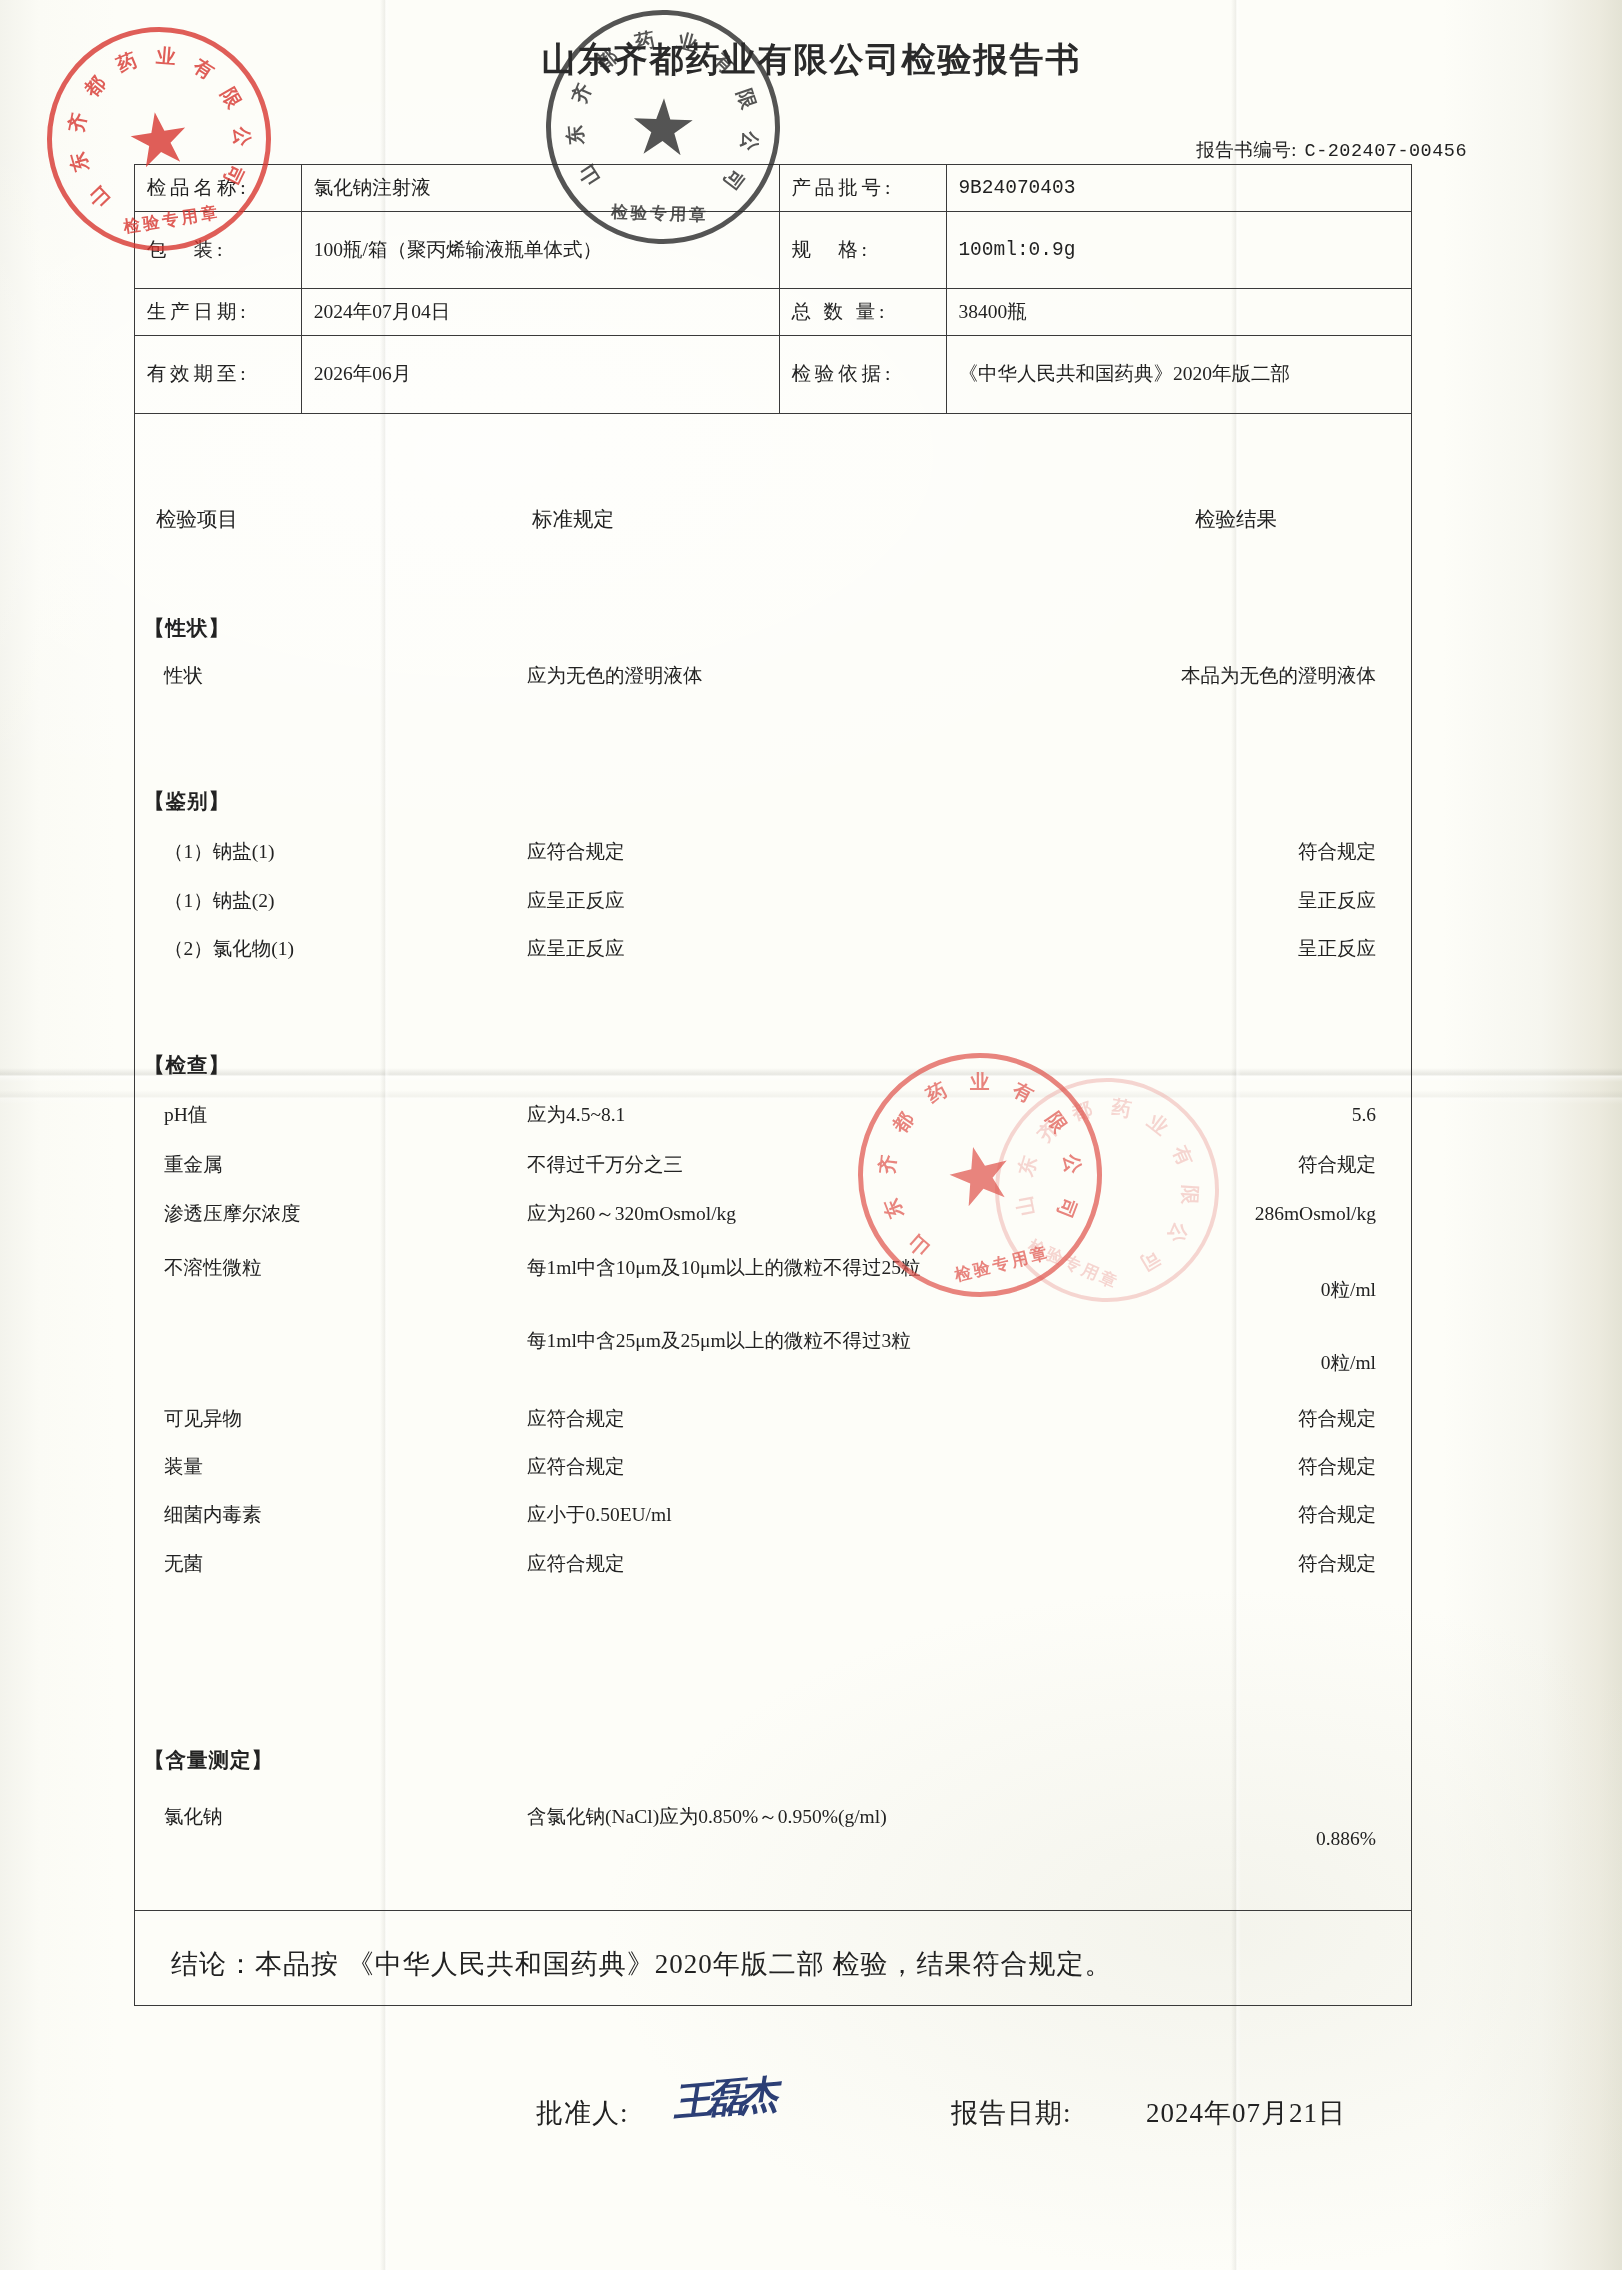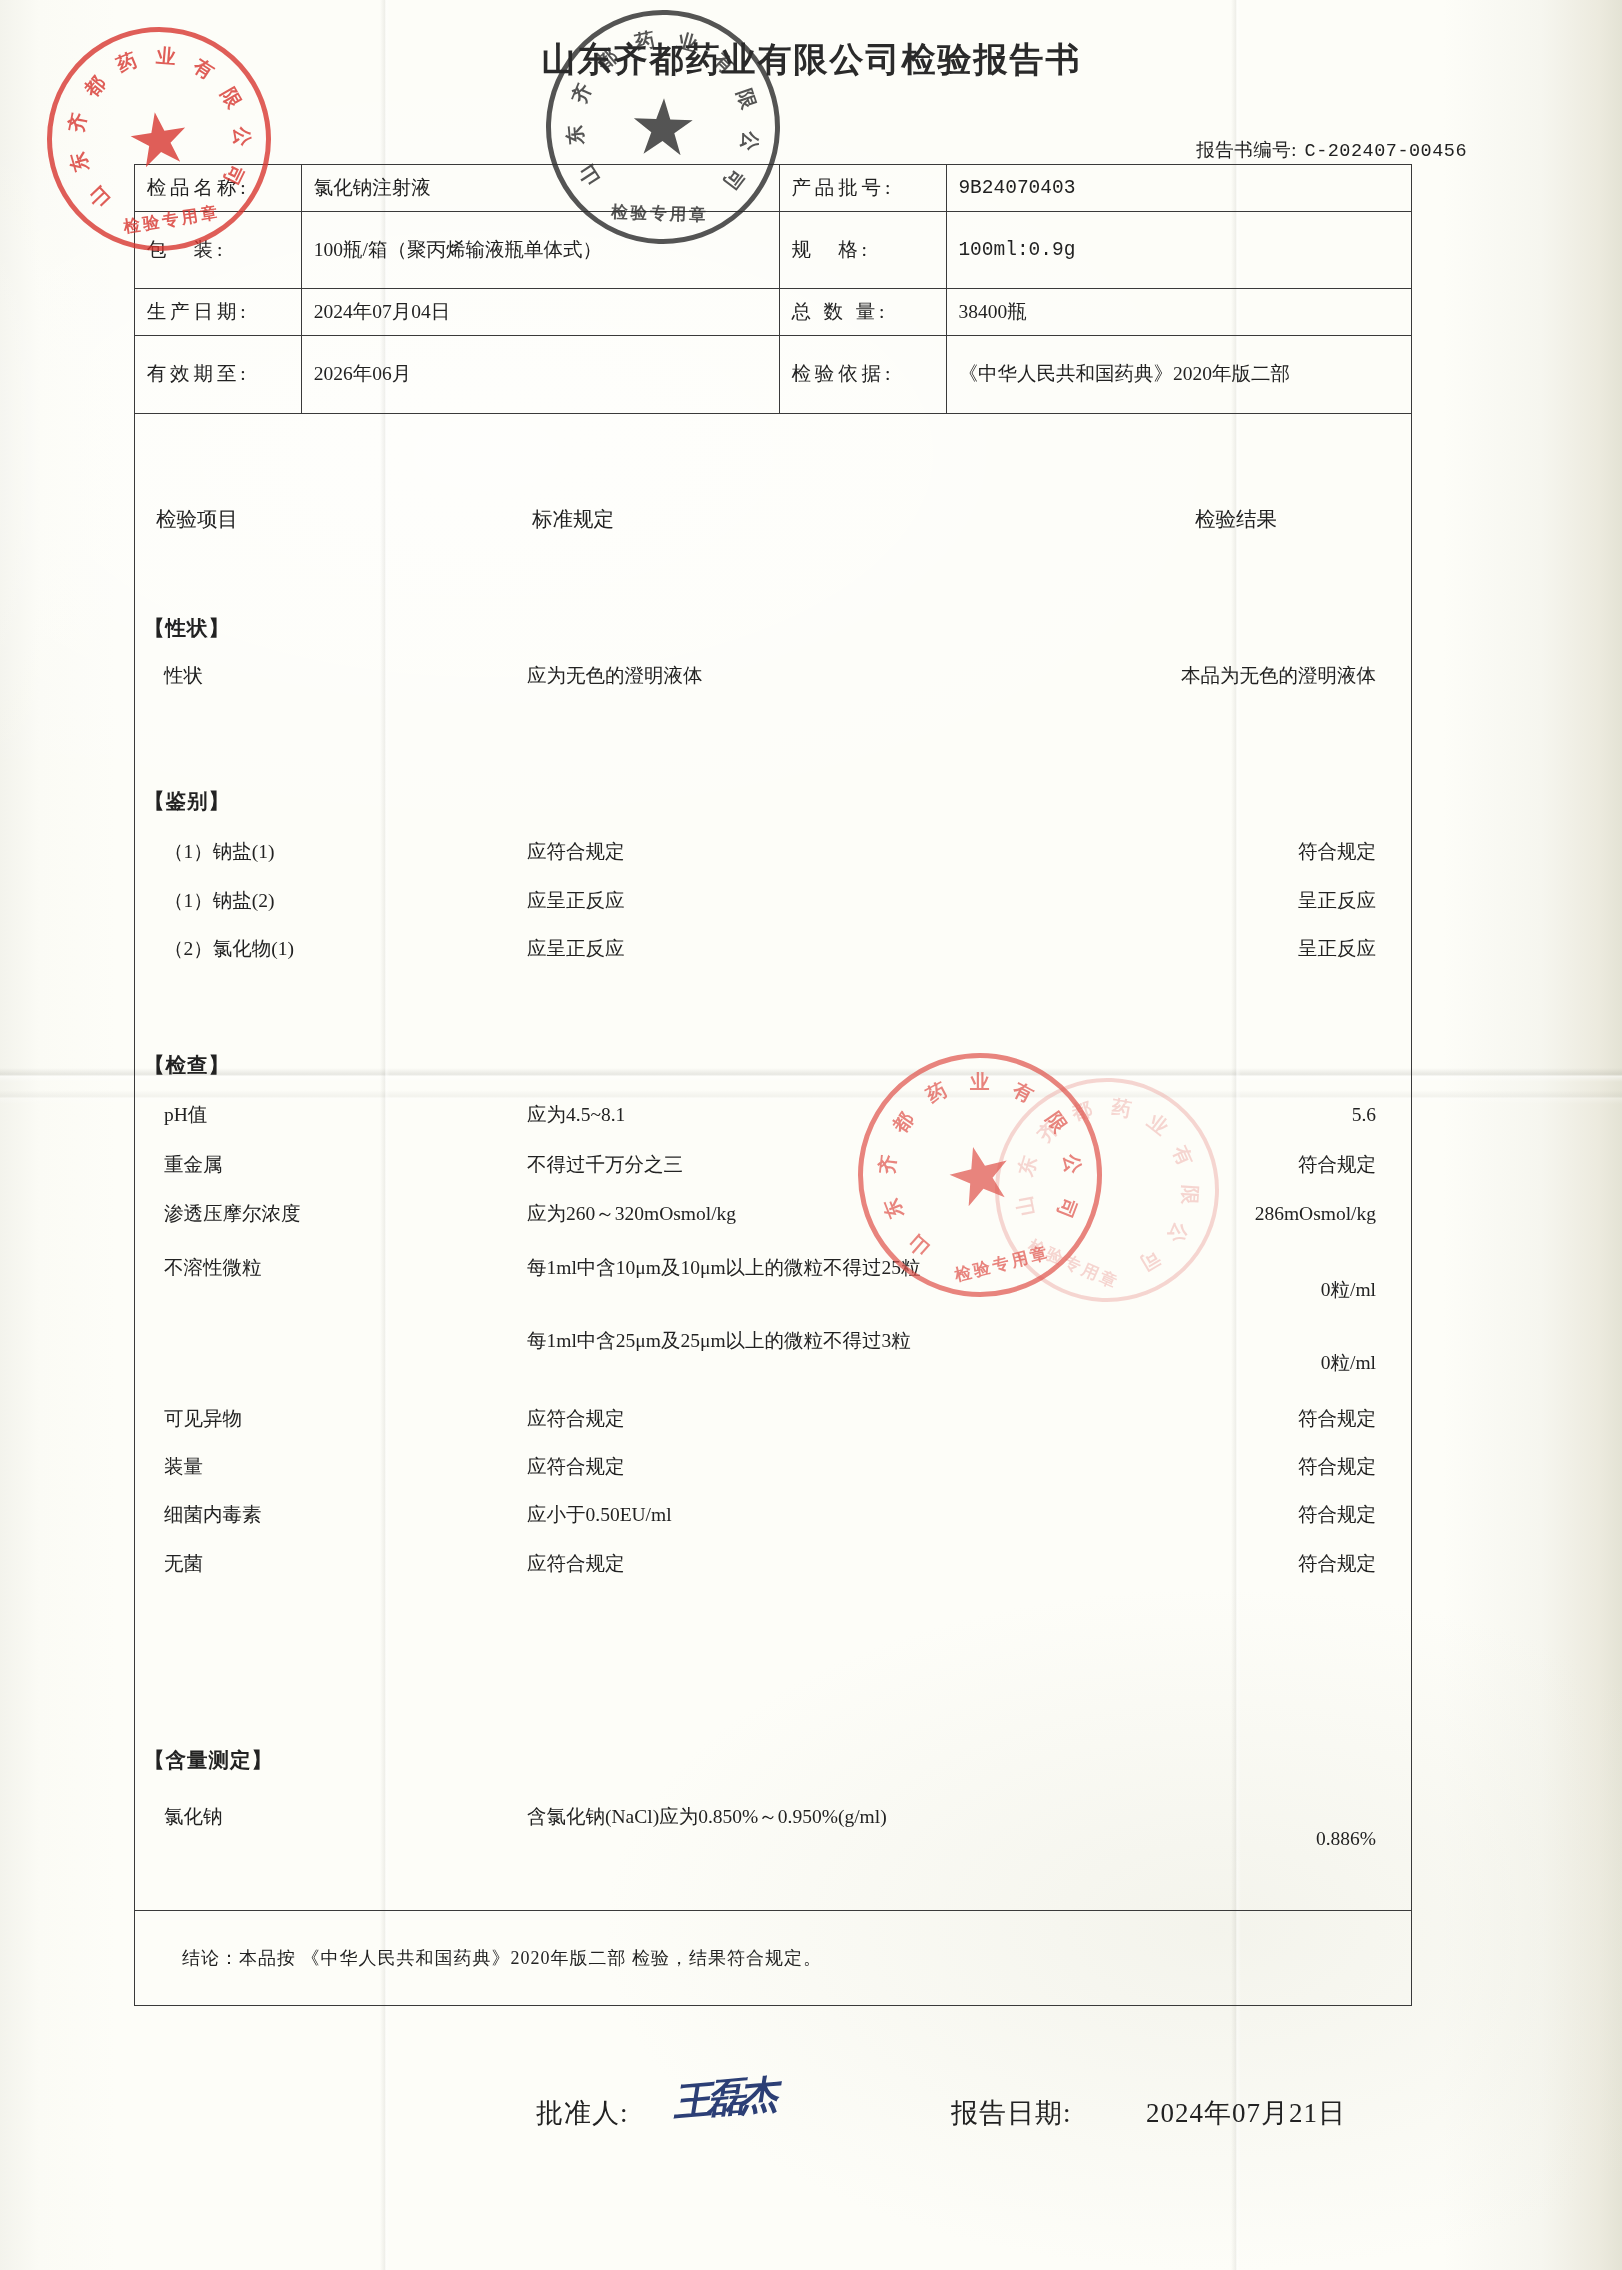--- a/index.html
+++ b/index.html
@@ -165,24 +165,23 @@
   .concl-sep {
     position: absolute;
     left: 134px;
     width: 1278px;
     height: 0;
     border-top: 1.2px solid #3a3a3a;
   }
   .conclusion {
     position: absolute;
     left: 171px;
-    font-size: 18px;
+    font-size: 27px;
     letter-spacing: 1px;
     white-space: nowrap;
-    margin-left: 11px;
   }
   
   .footer {
     position: absolute;
     font-size: 27px;
     letter-spacing: 1px;
   }
   .sig-label { left: 536px; top: 2095px; }
   .date-label { left: 951px; top: 2095px; }
   .date-value { left: 1146px; top: 2095px; }

